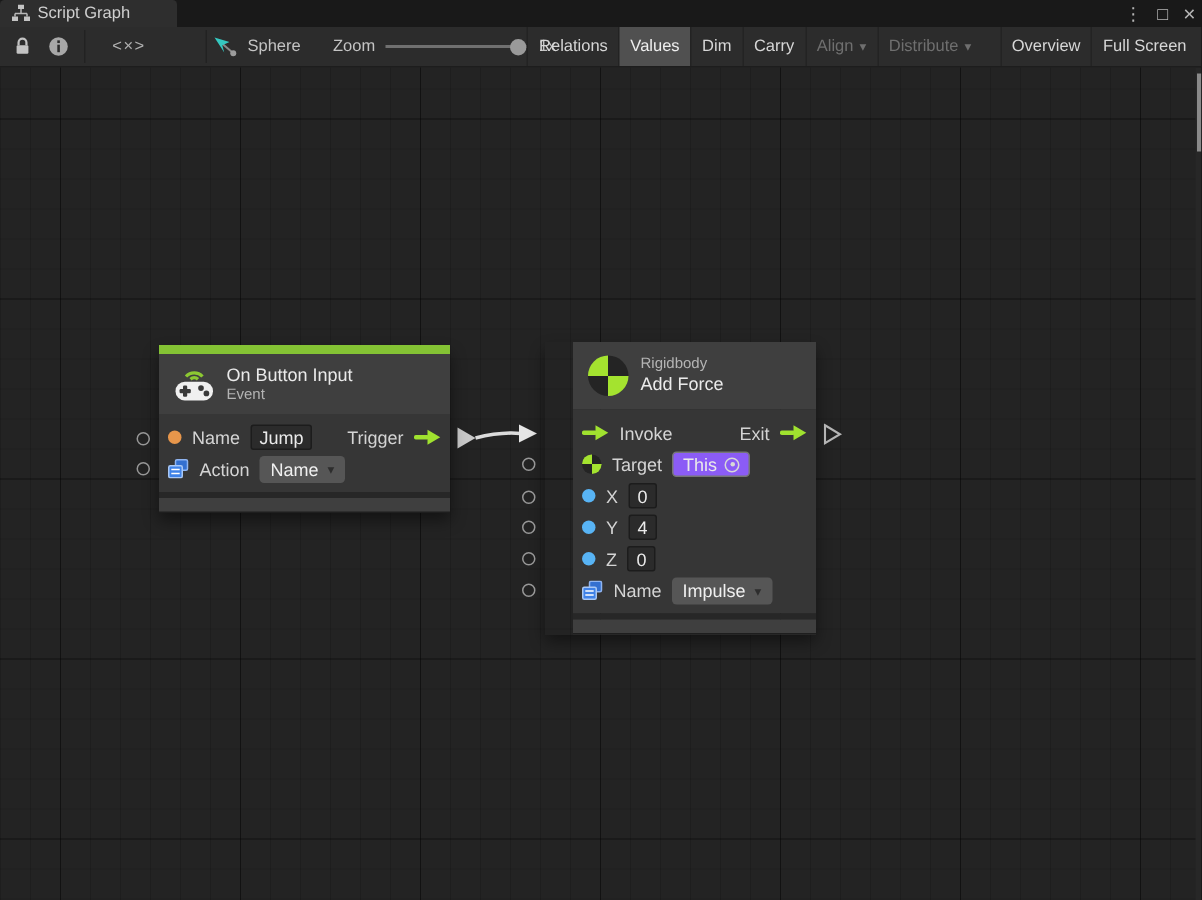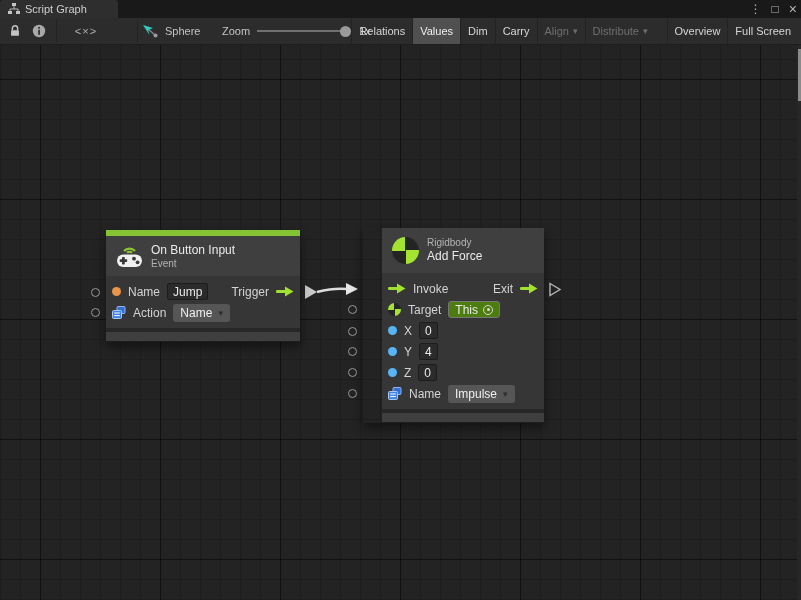--- a/index.html
+++ b/index.html
@@ -72,21 +72,21 @@
   .rb-icon { border-radius:50%;
     background:conic-gradient(#242424 0 90deg, #a4e32f 90deg 180deg, #242424 180deg 270deg, #a4e32f 270deg); }
   .rb-lg { width:27px; height:27px; }
   .rb-sm { width:13px; height:13px; flex:0 0 auto; }
 
   .field { background:#2b2b2b; border:1px solid #1c1c1c; border-radius:2px; height:17px;
     display:inline-flex; align-items:center; padding:0 5px; color:#eaeaea; }
   .dropdown { background:#565656; border-radius:3px; height:18px; display:inline-flex;
     align-items:center; gap:6px; padding:0 7px; color:#f0f0f0; }
   .dropdown .caret { font-size:9px; color:#2d2d2d; }
-  .chip { background:#4d7c0f; border:1px solid #767676; border-radius:3px; height:17px;
+  .chip { background:#8b5cf6; border:1px solid #767676; border-radius:3px; height:17px;
     display:inline-flex; align-items:center; gap:5px; padding:0 6px; color:#eaeaea; }
   .target-glyph { width:10px; height:10px; border:1.5px solid #d8d8d8; border-radius:50%;
     position:relative; flex:0 0 auto; }
   .target-glyph::after { content:""; position:absolute; left:50%; top:50%; width:3px; height:3px;
     margin:-1.5px 0 0 -1.5px; border-radius:50%; background:#d8d8d8; }
 
   
   .port { position:absolute; width:9px; height:9px; border:1px solid #979797;
     border-radius:50%; background:transparent; }
   .wire-svg, .tri-svg { position:absolute; }

